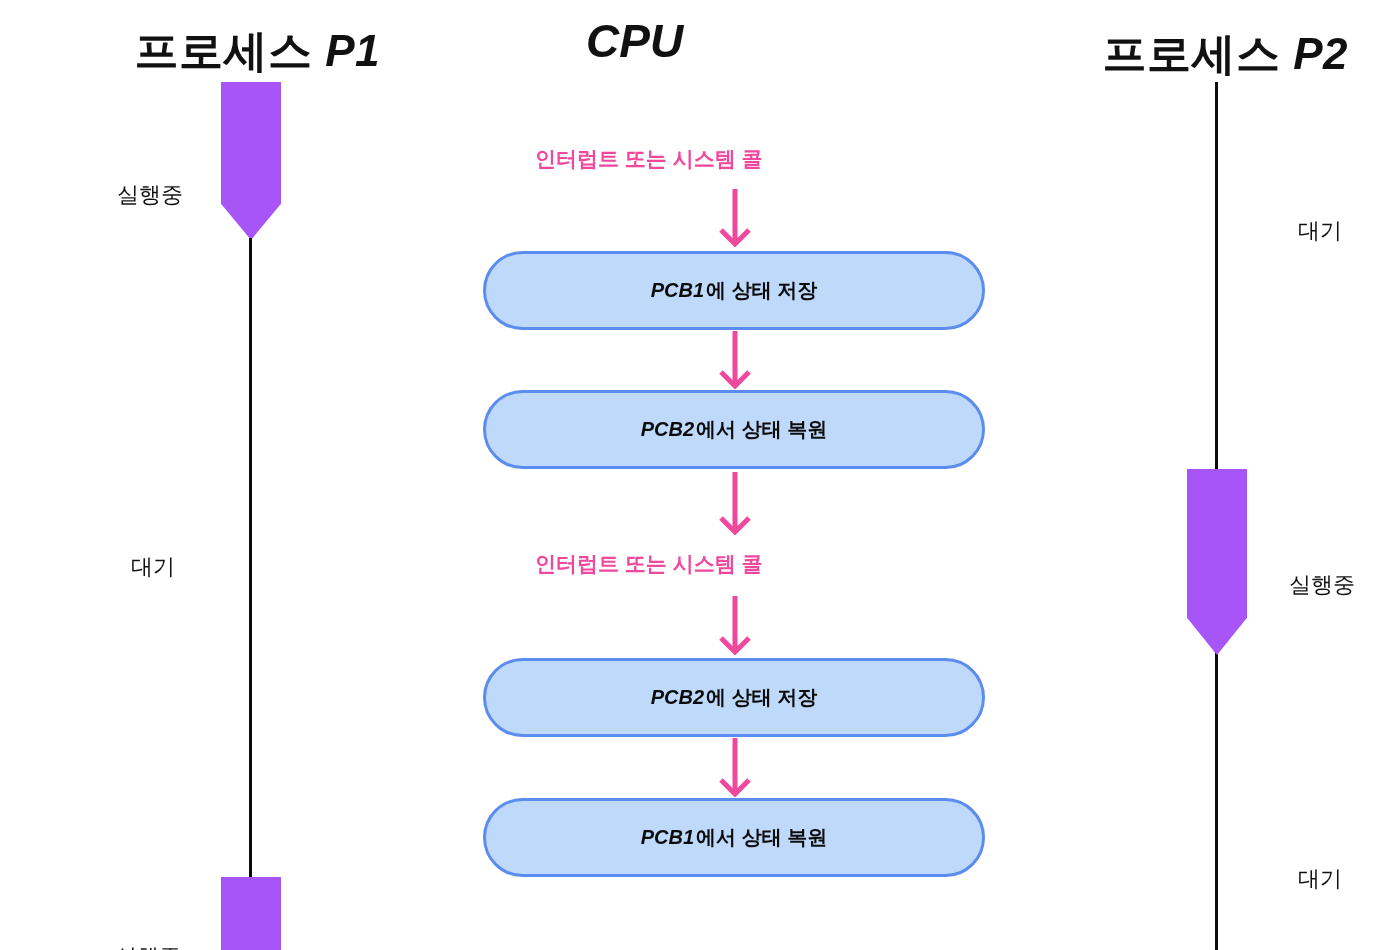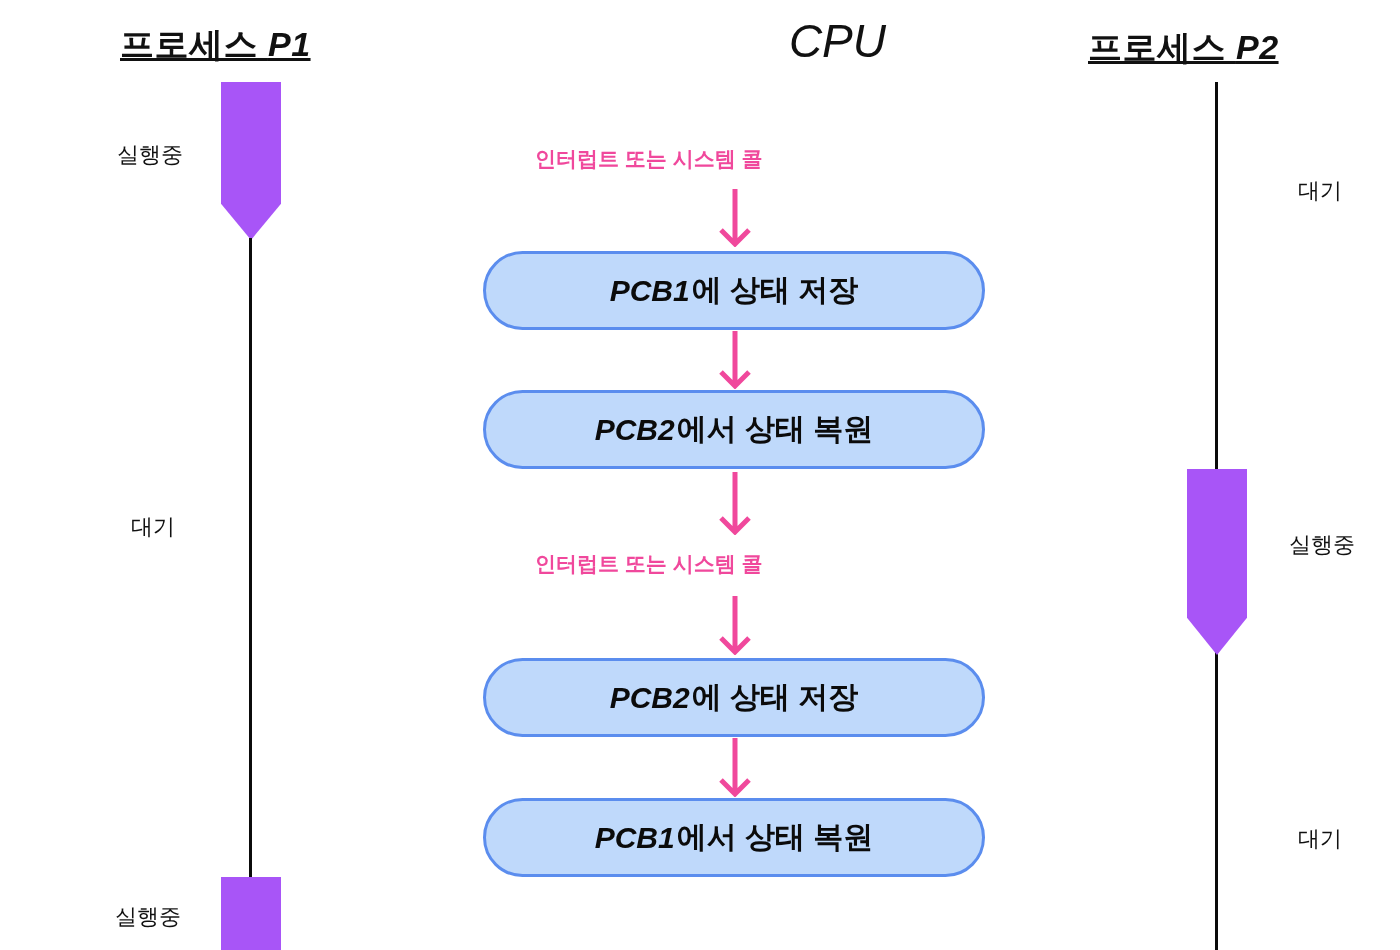--- a/index.html
+++ b/index.html
@@ -1,35 +1,35 @@
 <!DOCTYPE html>
 <html><head>
 <meta charset="utf-8">
 <style>
   html,body{margin:0;padding:0;background:#ffffff;}
   #canvas{
     position:relative;width:1400px;height:950px;background:#ffffff;overflow:hidden;
     font-family:"Liberation Sans","DejaVu Sans",sans-serif;color:#111;
   }
   .abs{position:absolute;}
-  .col-title{font-size:34px;font-weight:800;text-align:left;letter-spacing:0.5px;text-decoration:underline;}
+  .col-title{font-size:44px;font-weight:800;text-align:right;letter-spacing:0.5px;}
   .col-title .pid{font-style:italic;}
-  .cpu-title{font-size:46px;font-weight:400;font-style:italic;text-align:right;}
-  .side-label{font-size:22px;font-weight:500;text-align:center;white-space:nowrap;}
+  .cpu-title{font-size:46px;font-weight:700;font-style:italic;text-align:left;}
+  .side-label{font-size:22px;font-weight:500;text-align:center;white-space:nowrap;margin-top:40px;}
   .vline{width:3px;background:#0b0b0b;}
   .purple-arrow{background:#a855f7;clip-path:polygon(0 0,100% 0,100% 77%,50% 100%,0 77%);}
   .purple-arrow.tall{clip-path:polygon(0 0,100% 0,100% 80%,50% 100%,0 80%);}
   .purple-rect{background:#a855f7;}
   .pink-label{font-size:21px;font-weight:700;color:#f0489c;text-align:left;white-space:nowrap;}
   .pink-arrow{display:block;}
   .pink-arrow path{stroke:#f0489c;stroke-width:5;fill:none;stroke-linejoin:miter;}
   .flow-box{
     left:483px;width:496px;height:73px;border:3px solid #5b8dee;border-radius:40px;
     background:#bfd9fb;display:flex;align-items:center;justify-content:center;
-    font-size:30px;font-weight:700;color:#0b0b0b;
+    font-size:20px;font-weight:700;color:#0b0b0b;
   }
   .flow-box .pcb{font-style:italic;margin-right:2px;}
 </style>
 </head>
 <body>
 
 <div id="canvas">
 
   <div class="abs col-title" style="left:120px;top:22px;width:260px;">
     <span>프로세스 </span><span class="pid">P1</span>

